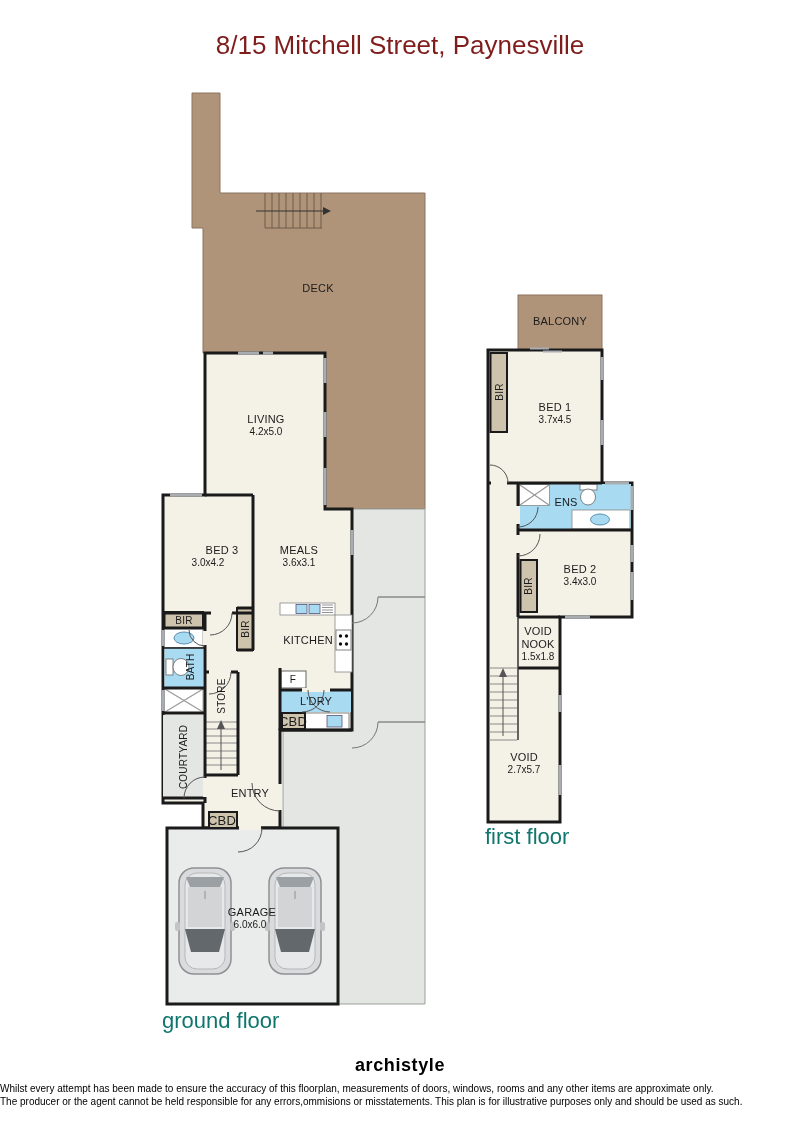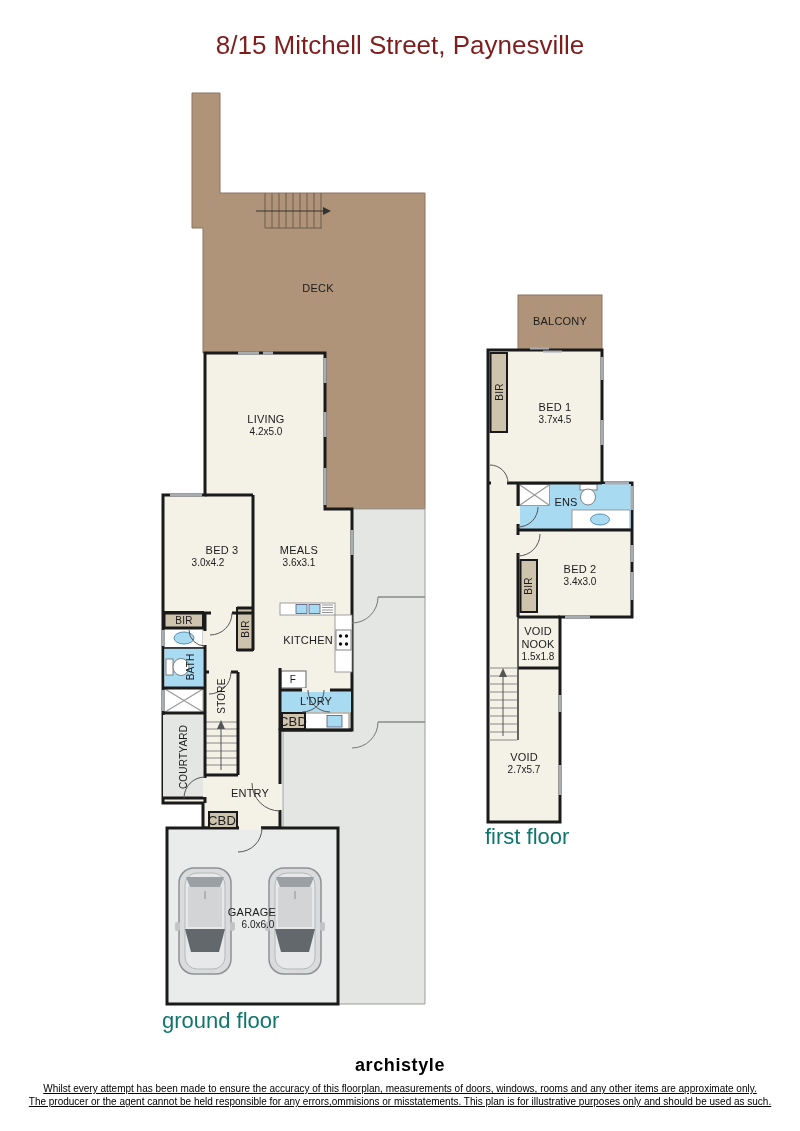--- a/index.html
+++ b/index.html
@@ -24,22 +24,22 @@
   }
   #title {
     position:absolute; top:30px; left:50%; transform:translateX(-50%);
     font-size:26px; color:#7f1d1d; white-space:nowrap;
   }
   #logo {
     position:absolute; top:1055px; left:50%; transform:translateX(-50%);
     font-size:18px; font-weight:bold; letter-spacing:0.6px; color:#000000;
   }
   .disclaimer {
-    position:absolute; left:0; width:800px; text-align:center;
-    font-size:10px; line-height:12px; color:#000000; white-space:nowrap;text-decoration:underline;
+    position:absolute; left:0; width:632px; text-align:right;
+    font-size:10px; line-height:12px; color:#000000; white-space:nowrap;
   }
   #disc1 { top:1083px; }
   #disc2 { top:1096px; }
 </style>
 </head>
 <body>
 
 <div id="page">
 
   <div id="title">8/15 Mitchell Street, Paynesville</div>
@@ -248,21 +248,21 @@
   <div class="lbl v s10" style="left:190px; top:667px;">BATH</div>
   <div class="lbl v s10" style="left:221px; top:696px;">STORE</div>
   <div class="lbl v s10" style="left:183px; top:757px;">COURTYARD</div>
   <div class="lbl" style="left:308px; top:640px;">KITCHEN</div>
   <div class="lbl s10" style="left:293px; top:679px;">F</div>
   <div class="lbl" style="left:316px; top:701px;">L'DRY</div>
   <div class="lbl s9" style="left:293px; top:721px;">CBD</div>
   <div class="lbl" style="left:250px; top:793px;">ENTRY</div>
   <div class="lbl s9" style="left:222px; top:820px;">CBD</div>
   <div class="lbl" style="left:252px; top:912px;">GARAGE</div>
-  <div class="lbl dims" style="left:244px; top:924px;padding-left:28px;">6.0x6.0</div>
+  <div class="lbl dims" style="left:236px; top:924px;padding-left:28px;">6.0x6.0</div>
   <div class="floor-label" style="left:162px; top:1010px;">ground floor</div>
 
   <div class="lbl" style="left:560px; top:321px;">BALCONY</div>
   <div class="lbl v s10" style="left:499px; top:392px;">BIR</div>
   <div class="lbl" style="left:555px; top:407px;">BED 1</div>
   <div class="lbl dims" style="left:555px; top:419px;">3.7x4.5</div>
   <div class="lbl" style="left:566px; top:502px;">ENS</div>
   <div class="lbl" style="left:580px; top:569px;">BED 2</div>
   <div class="lbl dims" style="left:580px; top:581px;">3.4x3.0</div>
   <div class="lbl v s10" style="left:528px; top:586px;">BIR</div>

